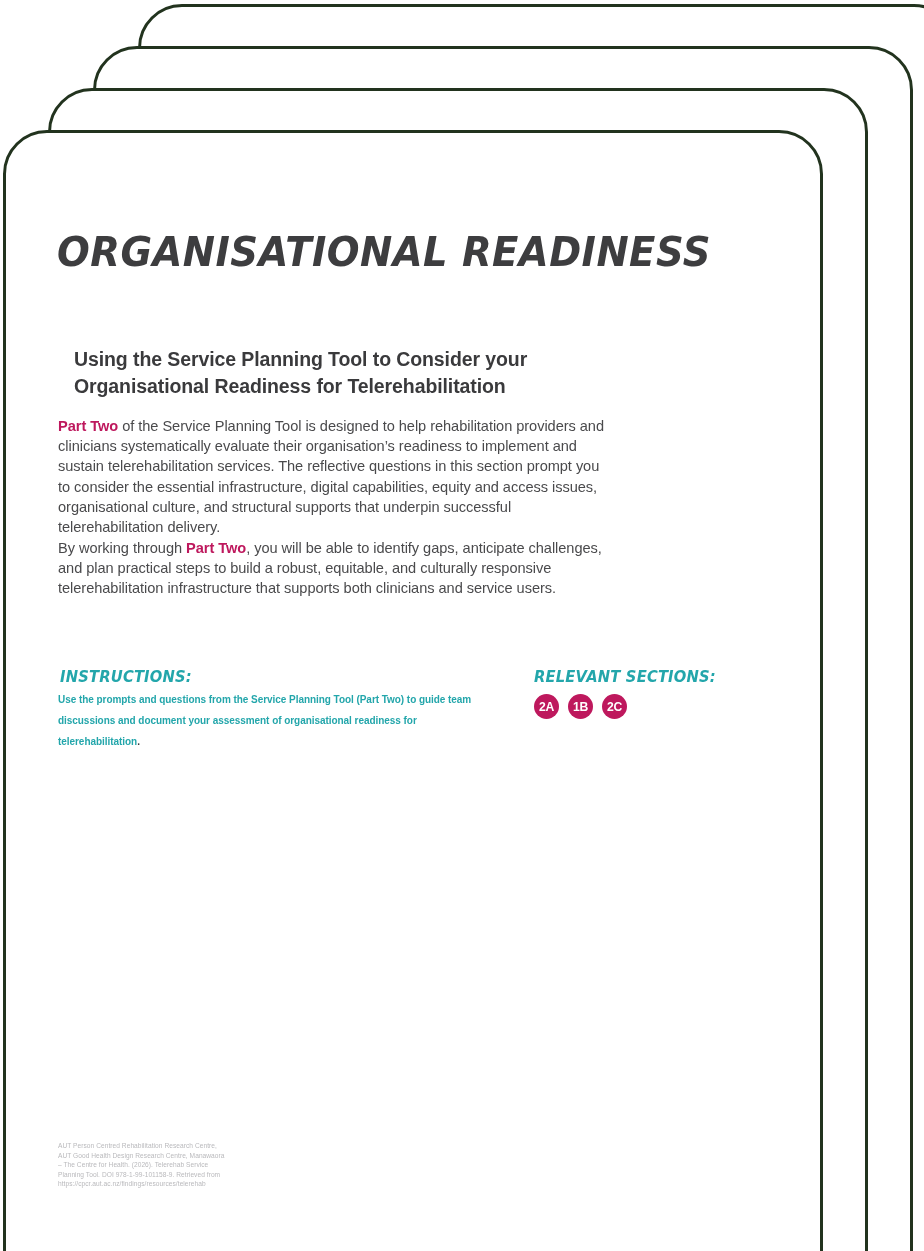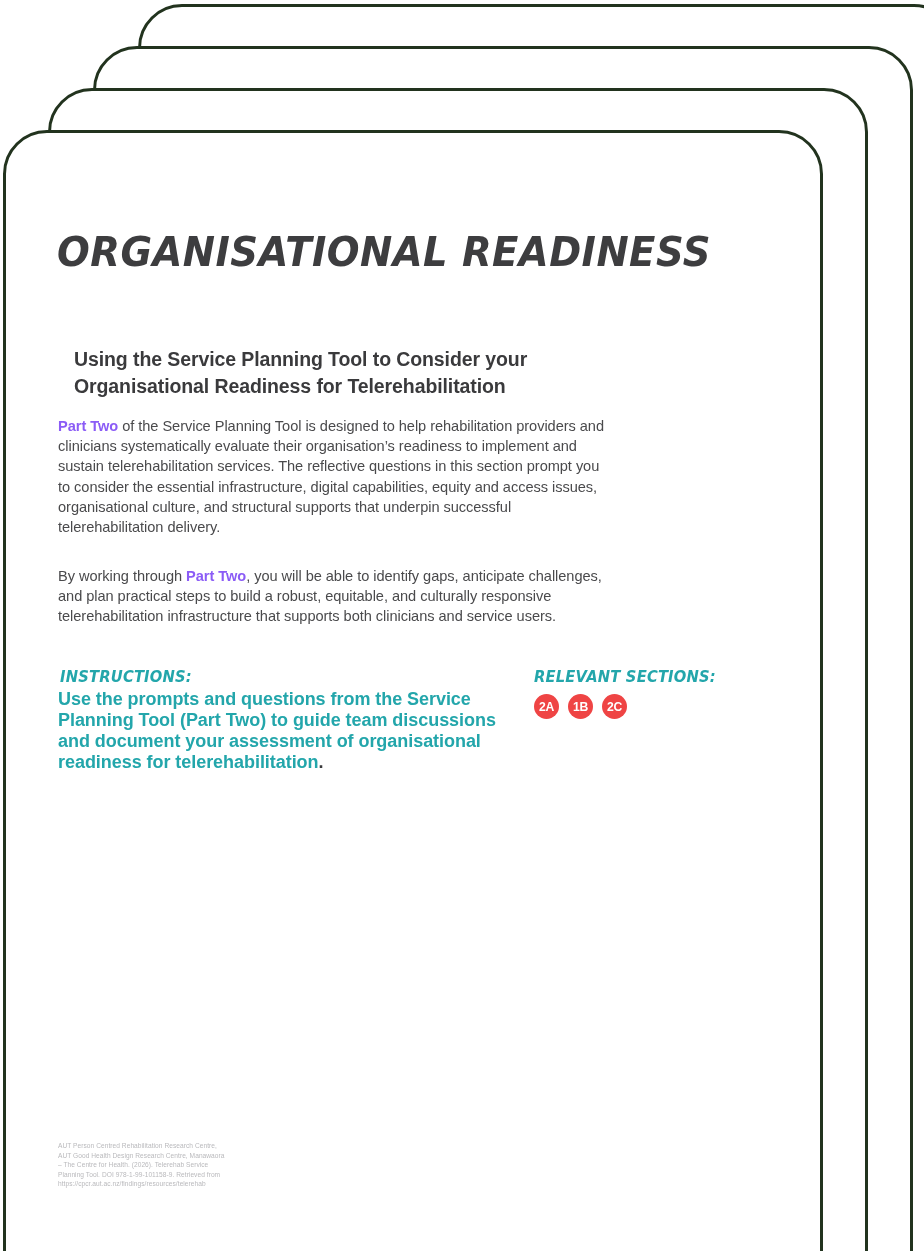--- a/index.html
+++ b/index.html
@@ -78,24 +78,24 @@
     position: absolute;
     left: 55px;
     width: 548px;
     margin: 0;
     font-size: 14.6px;
     line-height: 20.2px;
     color: #4a4a4c;
     letter-spacing: -0.05px;
   }
   .body-para-1 { top: 286px; }
-  .body-para-2 { top: 436px; }
+  .body-para-2 { top: 408px; }
 
   .teal-strong {
-    color: #8b5cf6;
+    color: #be185d;
     font-weight: 700;
     margin-top: 24px;
   }
 
   .block-label {
     position: absolute;
     margin: 0;
     font-family: "DejaVu Sans", sans-serif;
     font-size: 15.5px;
     font-weight: 700;
@@ -108,40 +108,40 @@
   }
   .instructions-label { left: 57px; top: 538px; }
   .sections-label     { left: 531px; top: 538px; }
 
   .instructions-body {
     position: absolute;
     left: 55px;
     top: 559px;
     width: 440px;
     margin: 0;
-    font-size: 18px;
+    font-size: 10px;
     line-height: 21px;
     font-weight: 700;
     color: #23a6ab;
     letter-spacing: -0.05px;
   }
   .instructions-body .tail-dot { color: #3a3a3c; }
 
   .section-badges {
     position: absolute;
     left: 531px;
     top: 564px;
     display: flex;
     gap: 9px;
   }
   .badge {
     width: 25px;
     height: 25px;
     border-radius: 50%;
-    background: #ef4444;
+    background: #be185d;
     color: #ffffff;
     font-size: 12.2px;
     font-weight: 700;
     display: flex;
     align-items: center;
     justify-content: center;
     letter-spacing: -0.2px;
     box-sizing: border-box;
   }
 

